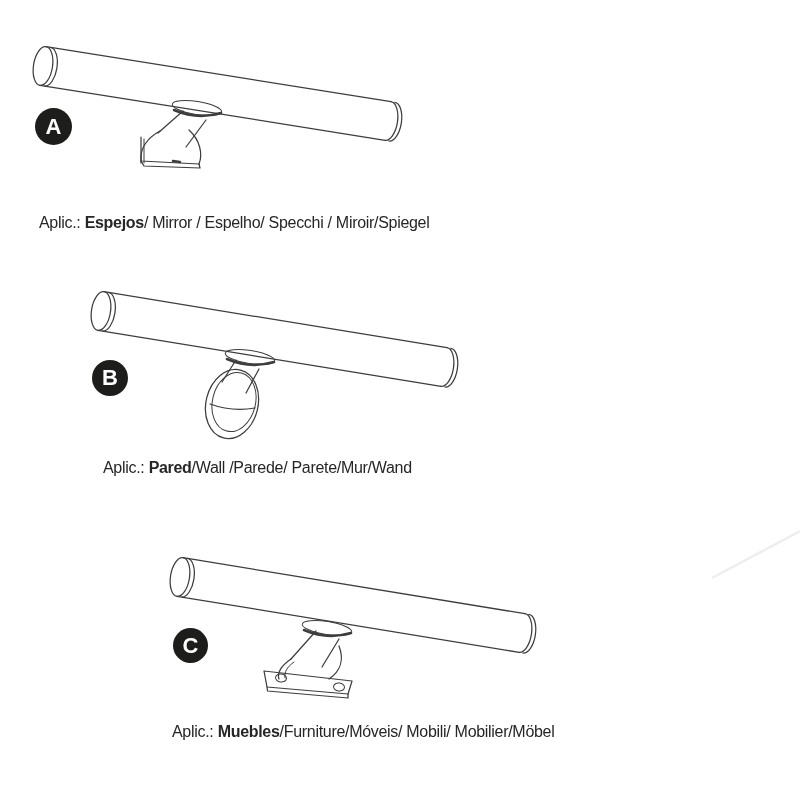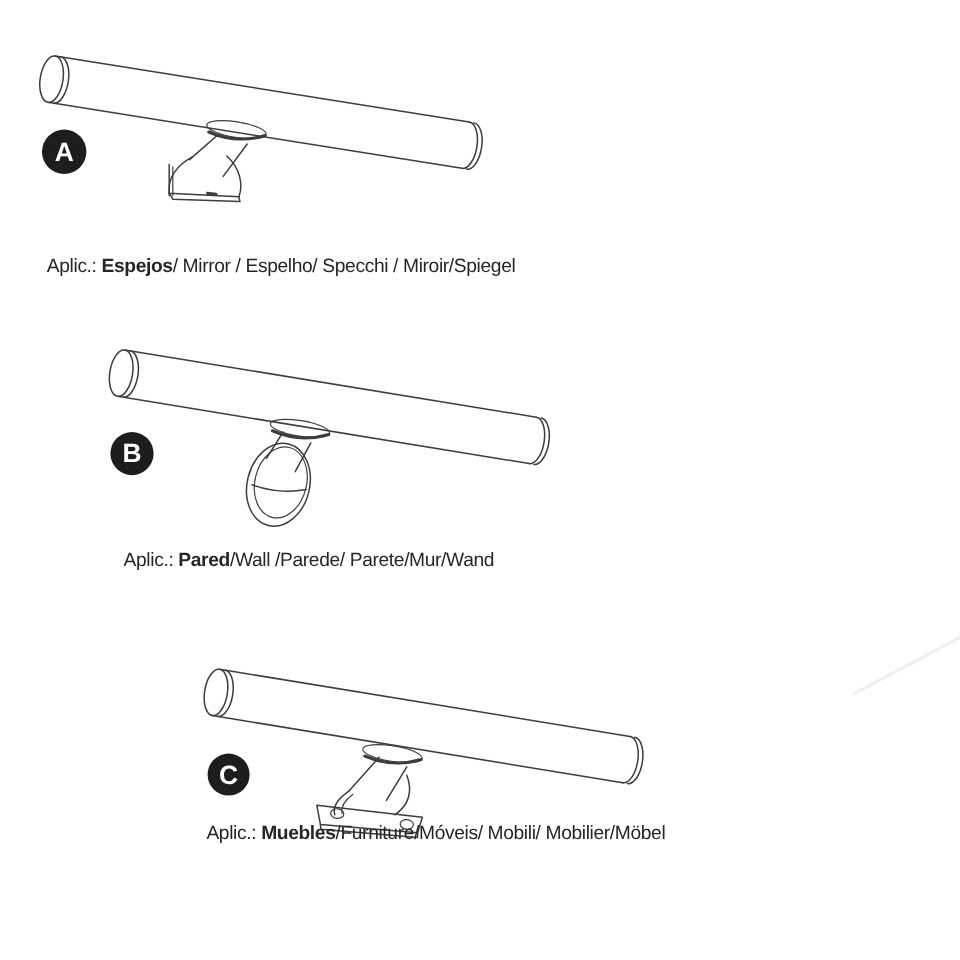--- a/index.html
+++ b/index.html
@@ -116,21 +116,21 @@
       <path d="M131,109 C121,116 117,123 119,129"></path>
       <path class="thin" d="M134,112 C127,117 124,122 125,128"></path>
       <path d="M179,96 C184,109 181,121 169,129"></path>
       <path d="M104,121 L192,131 L188,144 L107,137 Z"></path>
       <path d="M107,137 L107.5,141 L188,148 L188,144"></path>
       <ellipse class="thin" cx="121" cy="128" rx="5.5" ry="4" transform="rotate(7 121 128)"></ellipse>
       <ellipse class="thin" cx="179" cy="137" rx="5.5" ry="4" transform="rotate(7 179 137)"></ellipse>
     </g>
   </svg>
   <div class="badge" style="left:173px; top:628px; width:35px; height:35px;">C</div>
-  <div class="caption" style="left:172px; top:686px;">
+  <div class="caption" style="left:172px; top:723px;">
     <span>Aplic.: </span><span class="bold">Muebles</span><span>/Furniture/Móveis/ Mobili/ Mobilier/Möbel</span>
   </div>
 
   <svg id="faint-overlay" width="800" height="800" viewBox="0 0 800 800">
     <line x1="712" y1="578" x2="800" y2="531" stroke="#eeeeee" stroke-width="2.5"></line>
   </svg>
 
 </div>
 
 </body></html>

